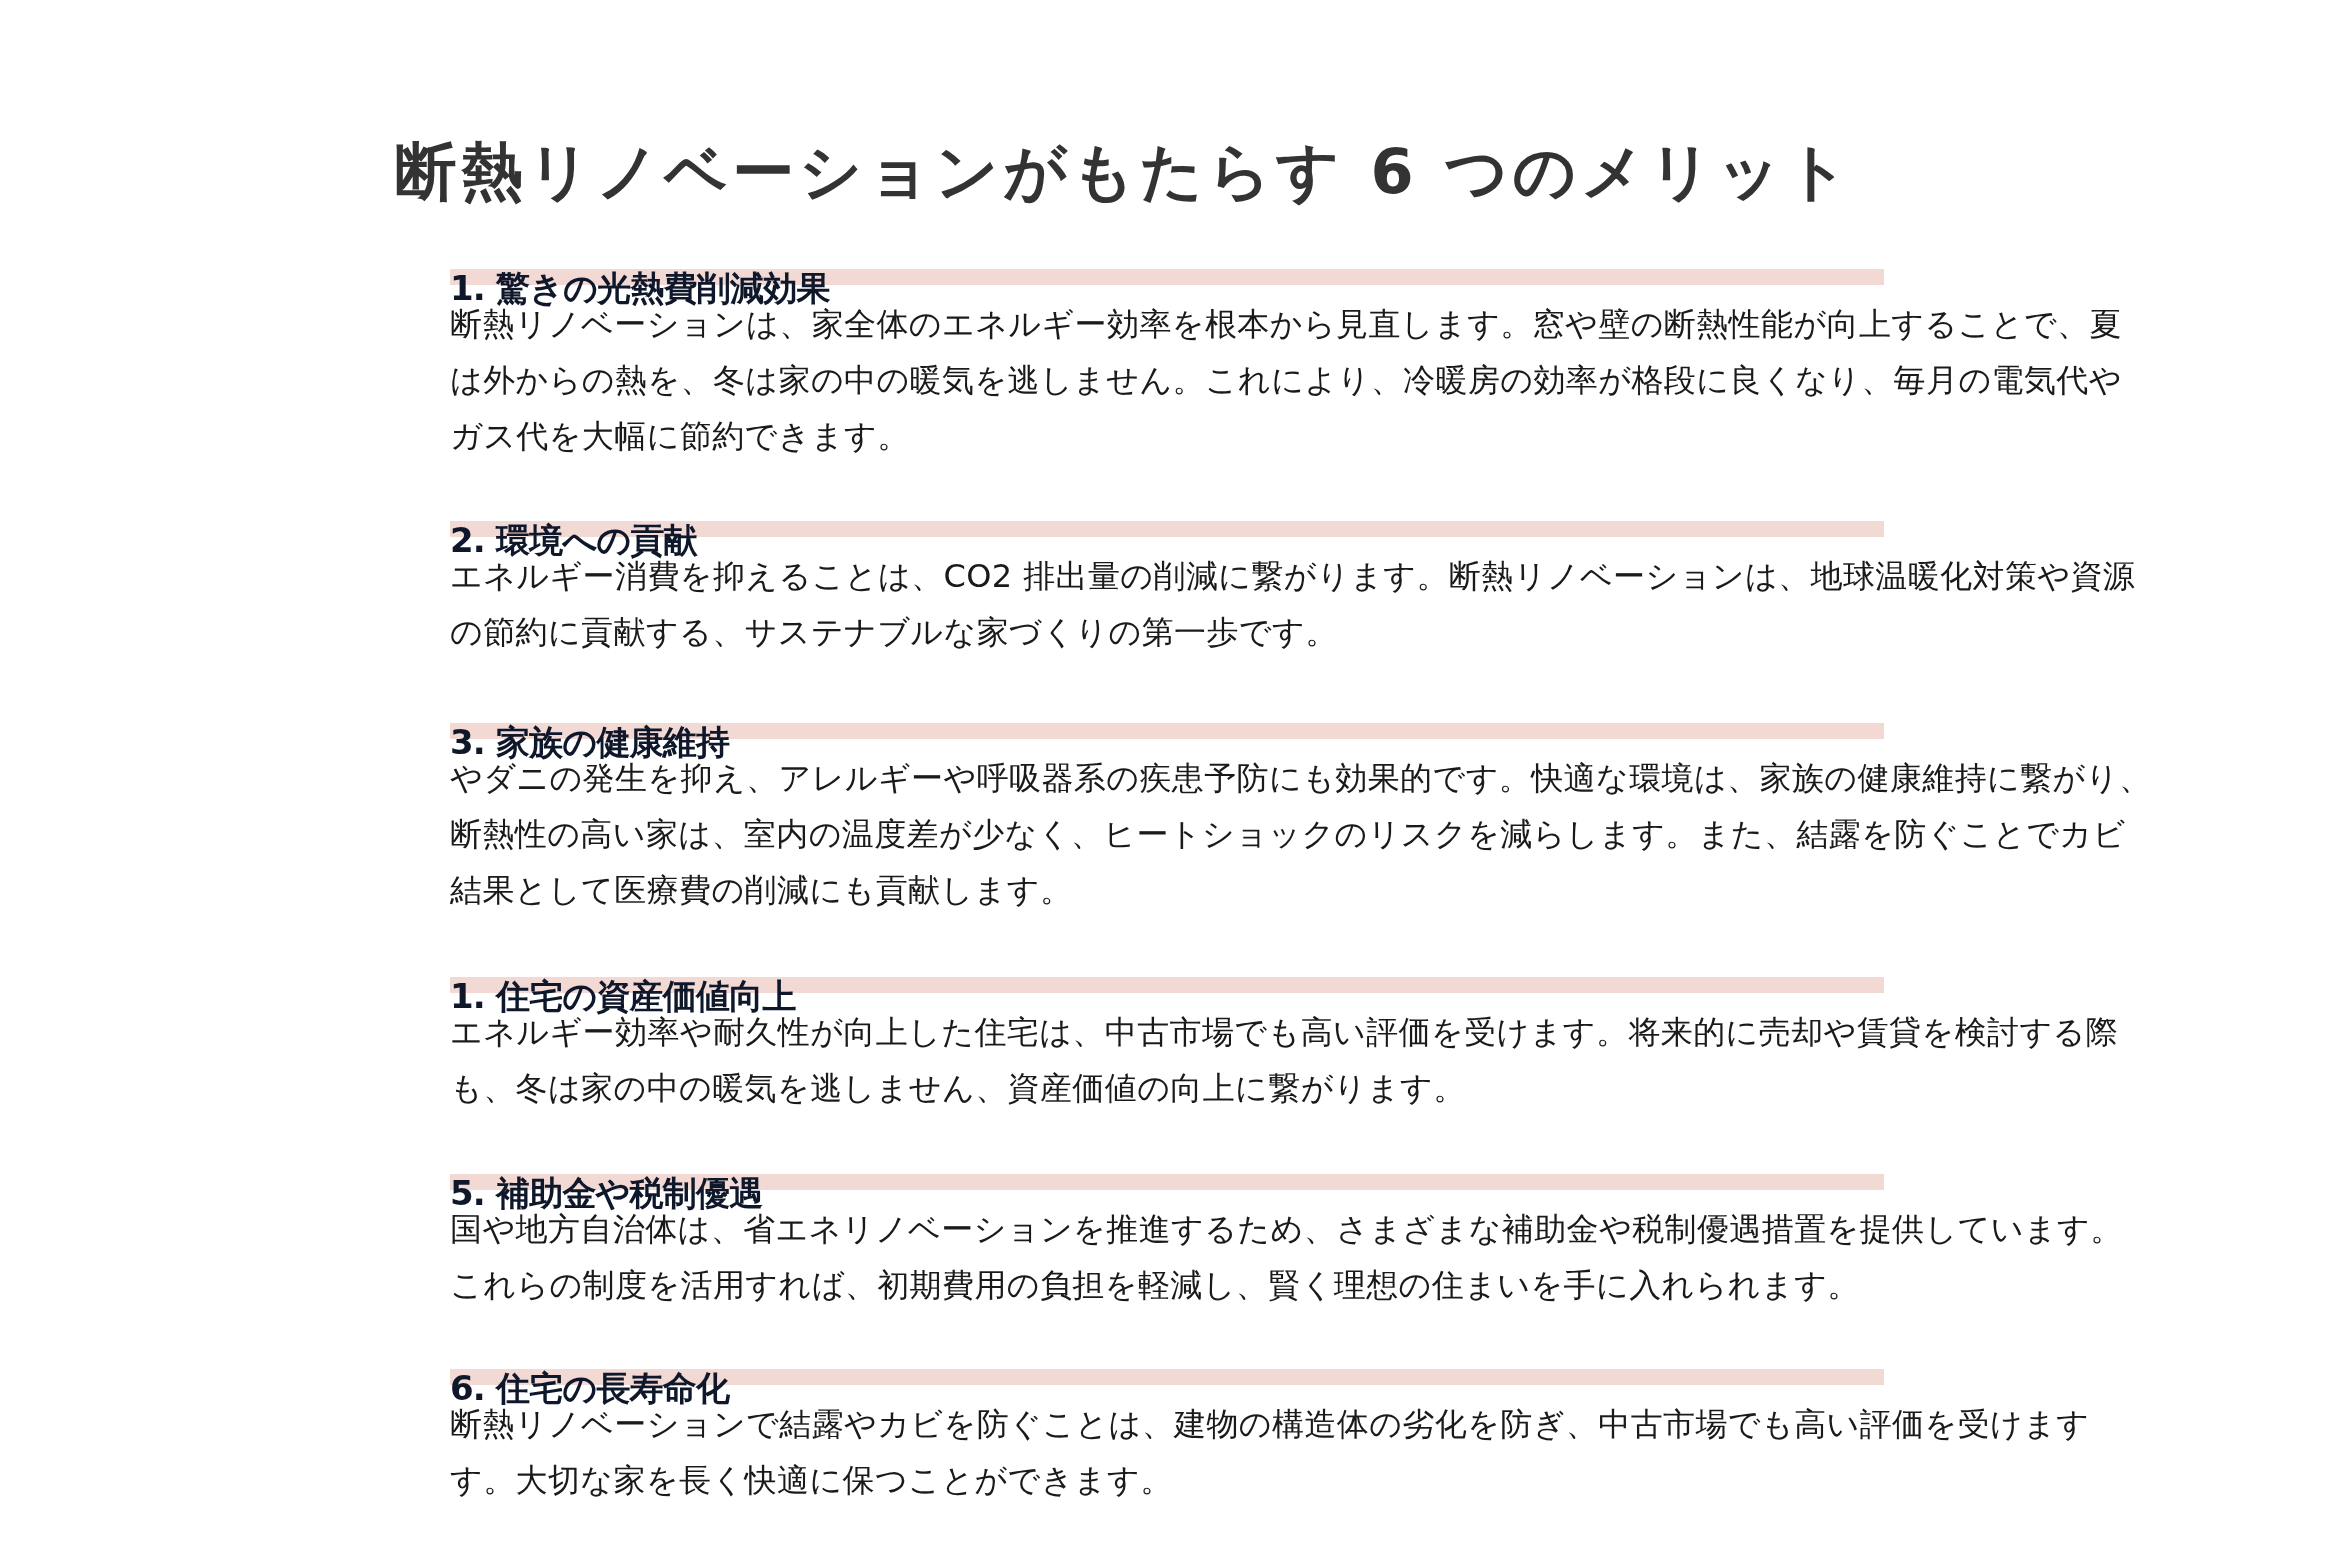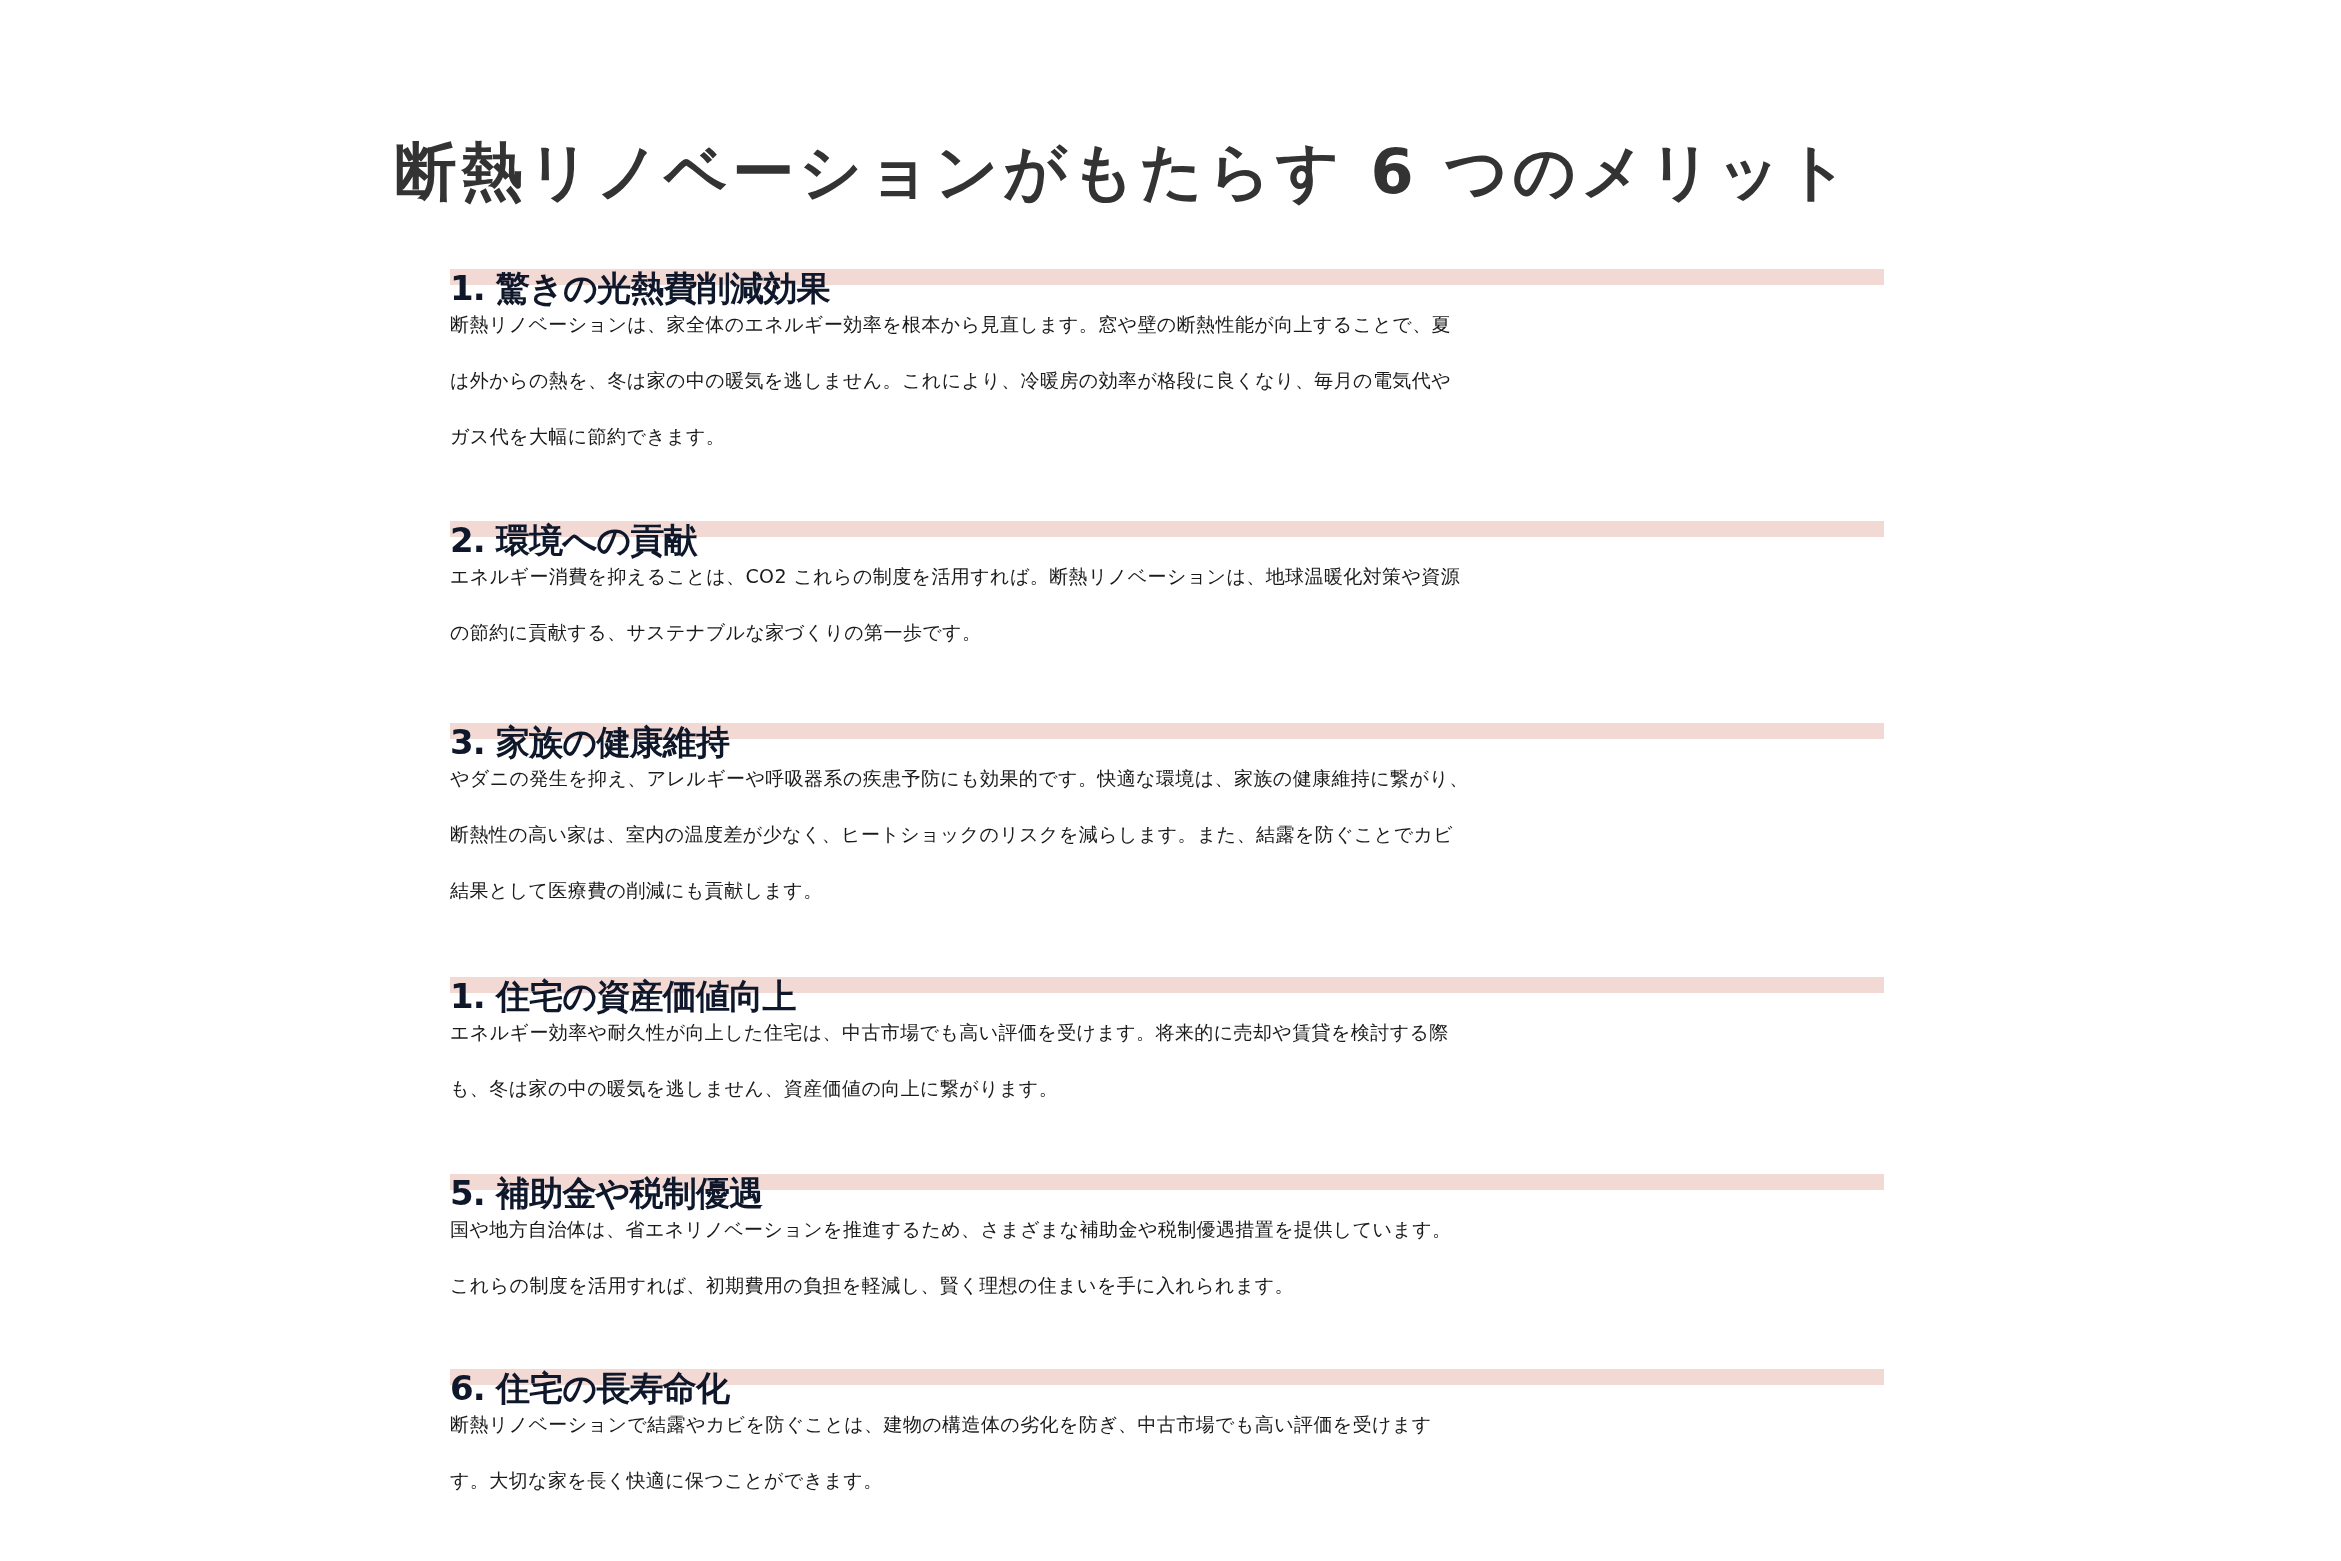--- a/index.html
+++ b/index.html
@@ -17,21 +17,21 @@
   .heading-band {
     position: absolute; left: 0; right: 0; top: 31px; height: 15.6px;
     background: #f2d9d4;
   }
   .heading {
     position: absolute; left: 0; top: 0; font-size: 34px; font-weight: bold;
     color: #0f172a; line-height: 44px; white-space: nowrap; letter-spacing: -0.8px;
   }
   .body-lines { margin-top: 11px; }
   .body-line {
-    font-size: 19px; color: #1a1a1a; line-height: 56px; white-space: nowrap;
+    font-size: 32px; color: #1a1a1a; line-height: 56px; white-space: nowrap;
     letter-spacing: 0.4px; height: 56px;
   }
 </style>
 </head>
 <body>
 
 <h1 class="title">断熱リノベーションがもたらす 6 つのメリット</h1>
 
 <section class="section" style="top:238px;">
   <div class="heading-wrap">
@@ -44,21 +44,21 @@
     <div class="body-line">ガス代を大幅に節約できます。</div>
   </div>
 </section>
 
 <section class="section" style="top:490px;">
   <div class="heading-wrap">
     <div class="heading-band"></div>
     <h2 class="heading">2. 環境への貢献</h2>
   </div>
   <div class="body-lines">
-    <div class="body-line">エネルギー消費を抑えることは、CO2 これらの制度を活用すれば。断熱リノベーションは、地球温暖化対策や資源</div>
+    <div class="body-line">エネルギー消費を抑えることは、CO2 排出量の削減に繋がります。断熱リノベーションは、地球温暖化対策や資源</div>
     <div class="body-line">の節約に貢献する、サステナブルな家づくりの第一歩です。</div>
   </div>
 </section>
 
 <section class="section" style="top:692px;">
   <div class="heading-wrap">
     <div class="heading-band"></div>
     <h2 class="heading">3. 家族の健康維持</h2>
   </div>
   <div class="body-lines">

